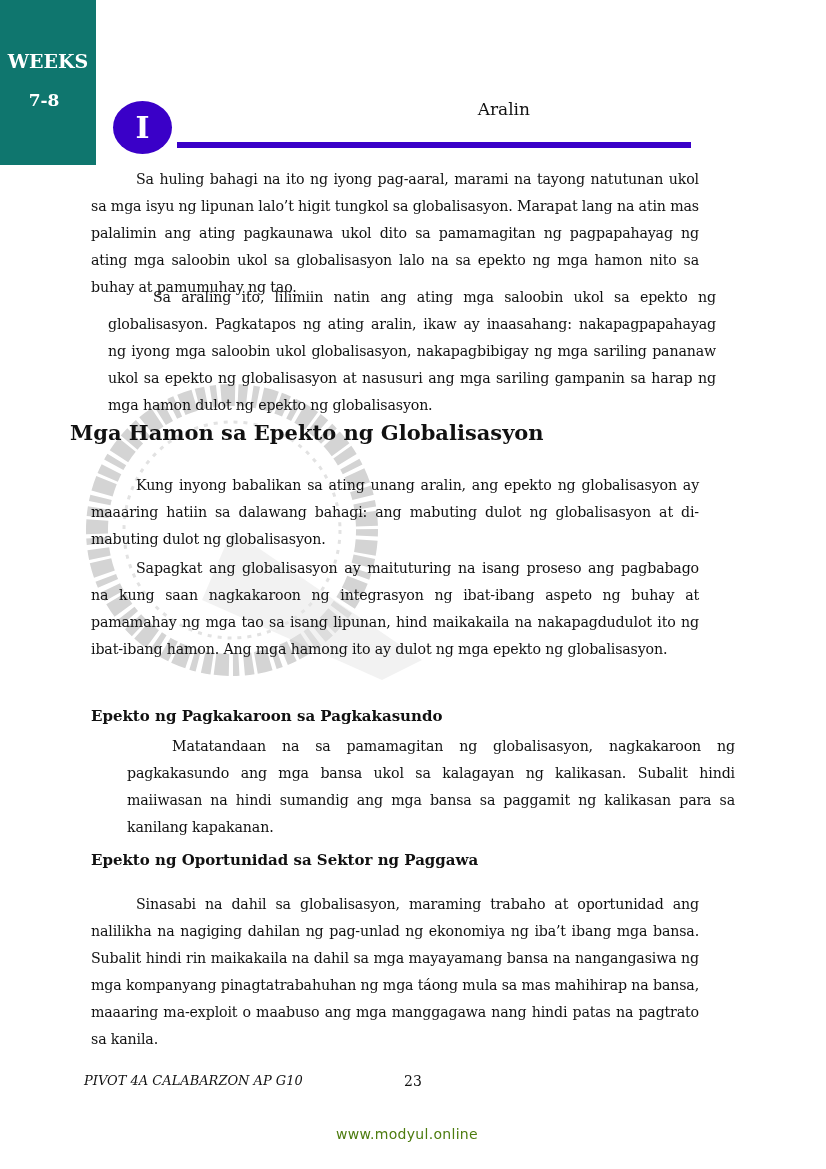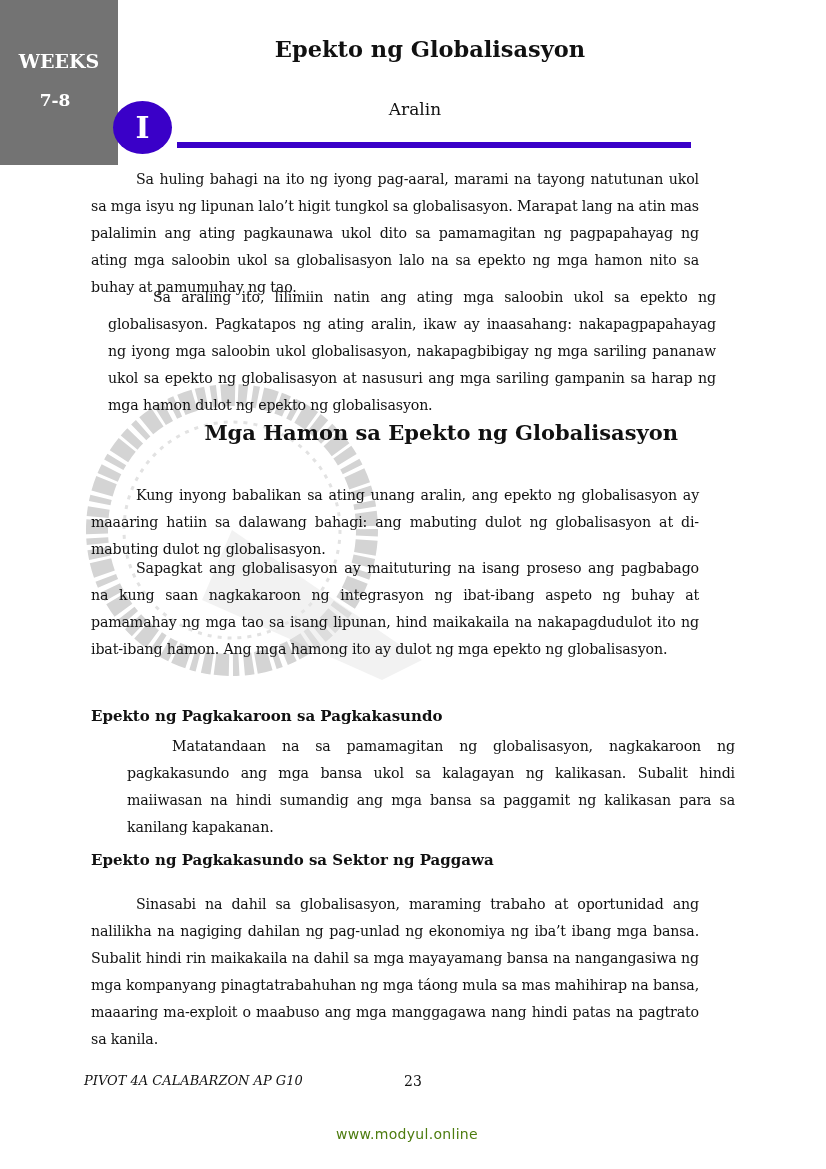--- a/index.html
+++ b/index.html
@@ -1,31 +1,31 @@
 <!DOCTYPE html>
 <html><head>
   <meta charset="utf-8">
   <style>
     html, body { margin: 0; padding: 0; background: #ffffff; }
     body { width: 826px; height: 1169px; position: relative; overflow: hidden;
       font-family: "DejaVu Serif", "Liberation Serif", serif; color: #111; }
-    .week-box { position: absolute; left: 0; top: 0; width: 118px; height: 165px; background: #737373;
+    .week-box { position: absolute; left: 0; top: 0; width: 96px; height: 165px; background: #0f766e;
       color: #fff; font-weight: bold; text-align: center; }
     .week-box .w1 { position: absolute; top: 50px; left: 0; right: 0; font-size: 19px; }
     .week-box .w2 { position: absolute; top: 90px; left: 0; right: 8px; font-size: 17px; }
     .circle { position: absolute; left: 113px; top: 101px; width: 59px; height: 53px; border-radius: 50%;
       background: #3a00c8; color: #fff; font-weight: bold; font-size: 30px; display: flex;
       align-items: center; justify-content: center; }
     .rule { position: absolute; left: 177px; top: 142px; width: 514px; height: 6px; background: #3a00c8; }
     .title { position: absolute; left: 150px; top: 34px; width: 560px; text-align: center;
       font-weight: bold; font-size: 22.5px; line-height: 31px; }
-    .subtitle { position: absolute; left: 300px; top: 99px; width: 230px; text-align: center; font-size: 17px; }
+    .subtitle { position: absolute; left: 300px; top: 99px; width: 230px; text-align: right; font-size: 17px; }
     .para { position: absolute; left: 91px; width: 608px; font-size: 14.2px; line-height: 27px;
       text-align: justify; text-indent: 45px; letter-spacing: -0.15px; }
-    .h2 { position: absolute; left: 91px; width: 608px; text-align: right; font-weight: bold; font-size: 21px; }
+    .h2 { position: absolute; left: 91px; width: 608px; text-align: left; font-weight: bold; font-size: 21px; }
     .h3 { position: absolute; left: 91px; font-weight: bold; font-size: 15px; }
     .footer-left { position: absolute; left: 84px; top: 1073px; font-style: italic; font-size: 13px; }
     .footer-page { position: absolute; left: 404px; top: 1073px; font-size: 14px; }
     .site { position: absolute; left: 336px; top: 1126px; font-family: "DejaVu Sans", sans-serif;
       font-size: 14px; color: #4d7c0f; letter-spacing: 0.3px; }
     .seal { position: absolute; left: 82px; top: 380px; width: 340px; height: 300px; pointer-events: none; }
   </style>
 </head>
 <body>
 
@@ -34,35 +34,34 @@
   <circle cx="150" cy="150" r="108" fill="none" stroke="#e2e2e2" stroke-width="3" stroke-dasharray="4 6"></circle>
   <path d="M150 150 L340 280 L300 300 L120 220 Z" fill="#e6e6e6" opacity="0.5"></path>
 </svg>
 
 <div class="week-box">
   <div class="w1">WEEKS</div>
   <div class="w2">7-8</div>
 </div>
 
 <div class="title">
-  <div>Epekto ng Globalisasyon</div>
 </div>
 <div class="subtitle">Aralin</div>
 <div class="circle">I</div>
 <div class="rule"></div>
 
 <p class="para" style="top:152px;">Sa huling bahagi na ito ng iyong pag-aaral, marami na tayong natutunan ukol sa mga isyu ng lipunan lalo’t higit tungkol sa globalisasyon. Marapat lang na atin mas palalimin ang ating pagkaunawa ukol dito sa pamamagitan ng pagpapahayag ng ating mga saloobin ukol sa globalisasyon lalo na sa epekto ng mga hamon nito sa buhay at pamumuhay ng tao.</p>
 <p class="para" style="top:270px;margin-left:17px;">Sa araling ito, lilimiin natin ang ating mga saloobin ukol sa epekto ng globalisasyon. Pagkatapos ng ating aralin, ikaw ay inaasahang: nakapagpapahayag ng iyong mga saloobin ukol globalisasyon, nakapagbibigay ng mga sariling pananaw ukol sa epekto ng globalisasyon at nasusuri ang mga sariling gampanin sa harap ng mga hamon dulot ng epekto ng globalisasyon.</p>
 
 <div class="h2" style="top:420px; left:70px;">Mga Hamon sa Epekto ng Globalisasyon</div>
 
-<p class="para" style="top:449px;margin-top:33px;">Kung inyong babalikan sa ating unang aralin, ang epekto ng globalisasyon ay maaaring hatiin sa dalawang bahagi: ang mabuting dulot ng globalisasyon at di-mabuting dulot ng globalisasyon.</p>
+<p class="para" style="top:439px;margin-top:33px;">Kung inyong babalikan sa ating unang aralin, ang epekto ng globalisasyon ay maaaring hatiin sa dalawang bahagi: ang mabuting dulot ng globalisasyon at di-mabuting dulot ng globalisasyon.</p>
 <p class="para" style="top:541px;">Sapagkat ang globalisasyon ay maituturing na isang proseso ang pagbabago na kung saan nagkakaroon ng integrasyon ng ibat-ibang aspeto ng buhay at pamamahay ng mga tao sa isang lipunan, hind maikakaila na nakapagdudulot ito ng ibat-ibang hamon. Ang mga hamong ito ay dulot ng mga epekto ng globalisasyon.</p>
 
 <div class="h3" style="top:691px;margin-top:16px;">Epekto ng Pagkakaroon sa Pagkakasundo</div>
 <p class="para" style="top:719px;margin-left:36px;">Matatandaan na sa pamamagitan ng globalisasyon, nagkakaroon ng pagkakasundo ang mga bansa ukol sa kalagayan ng kalikasan. Subalit hindi maiiwasan na hindi sumandig ang mga bansa sa paggamit ng kalikasan para sa kanilang kapakanan.</p>
 
-<div class="h3" style="top:851px;">Epekto ng Pagkakasundo sa Sektor ng Paggawa</div>
+<div class="h3" style="top:851px;">Epekto ng Oportunidad sa Sektor ng Paggawa</div>
 <p class="para" style="top:877px;">Sinasabi na dahil sa globalisasyon, maraming trabaho at oportunidad ang nalilikha na nagiging dahilan ng pag-unlad ng ekonomiya ng iba’t ibang mga bansa. Subalit hindi rin maikakaila na dahil sa mga mayayamang bansa na nangangasiwa ng mga kompanyang pinagtatrabahuhan ng mga táong mula sa mas mahihirap na bansa, maaaring ma-exploit o maabuso ang mga manggagawa nang hindi patas na pagtrato sa kanila.</p>
 
 <div class="footer-left">PIVOT 4A CALABARZON AP G10</div>
 <div class="footer-page">23</div>
 <div class="site">www.modyul.online</div>
 
 </body></html>

